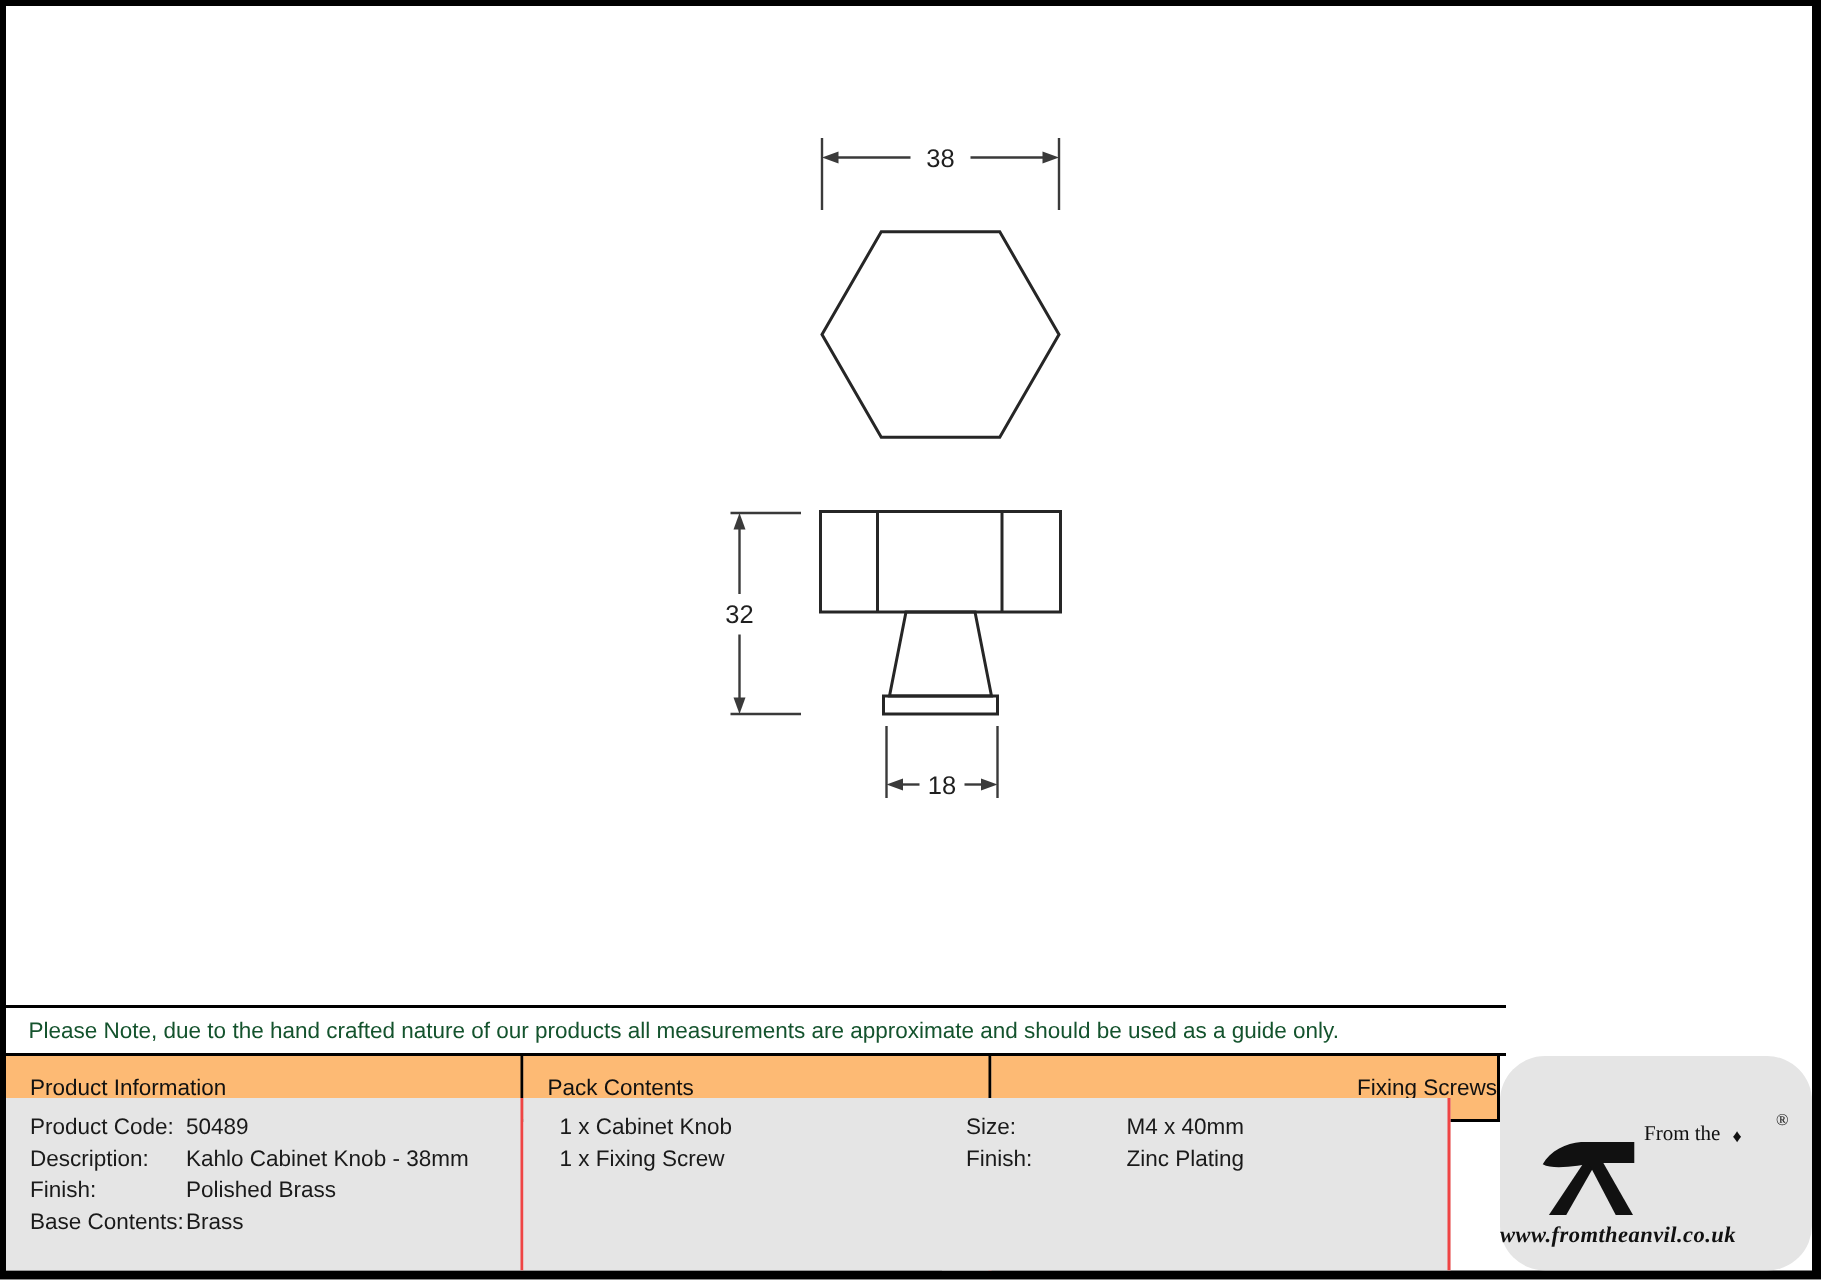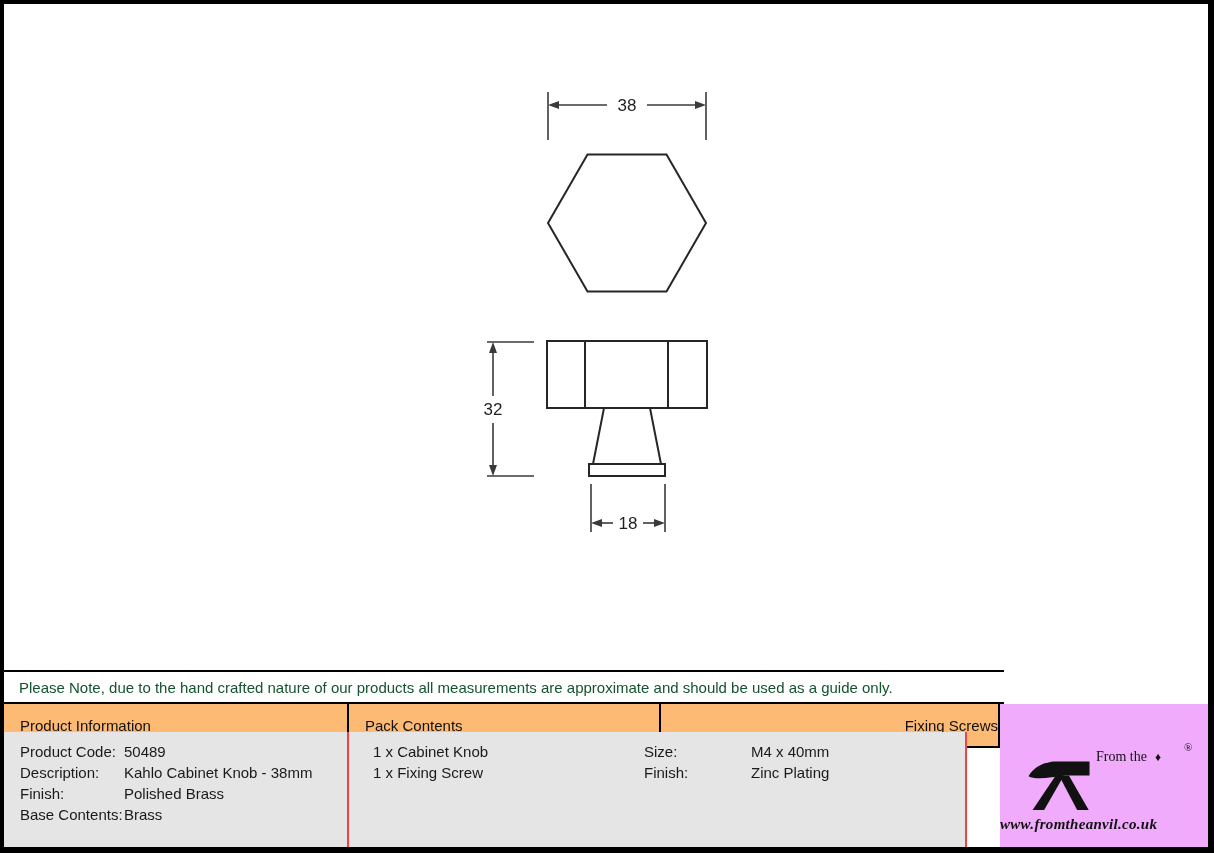--- a/index.html
+++ b/index.html
@@ -31,21 +31,21 @@
     border-right:2px solid #ef4444; background:#e5e5e5;
     padding-top:9px; font-size:15px; color:#1a1a1a;
   }
   .kv-row{ display:flex; line-height:21px; padding-left:16px; }
   .kv-label{ width:104px; flex:none; }
   .kv-label.fix{ width:107px; }
   .pc-item{ line-height:21px; padding-left:12px; }
 
   
   .logo-box{
-    position:absolute; left:996px; top:700px; width:208px; height:143px; background:#f0abfc;
+    position:absolute; left:996px; top:700px; width:208px; height:143px; background:#e5e5e5;border-radius:30px;
   }
   .wordmark{ position:absolute; left:26px; top:42px; width:164px; height:68px; }
   .anvil-svg{ position:absolute; left:0; top:7px; }
   .logo-from{ position:absolute; left:70px; top:3px; font-family:"Liberation Serif",serif; font-size:14px; color:#111; white-space:nowrap; }
   .logo-diamond{ position:absolute; left:129px; top:4px; font-size:12px; color:#111; }
   .logo-reg{ position:absolute; left:158px; top:-5px; font-family:"Liberation Serif",serif; font-size:11px; color:#111; }
   .logo-name{ position:absolute; left:62px; top:4px; font-family:"Liberation Serif",serif; font-size:52px; line-height:58px; color:#0d0d0d; letter-spacing:-1px; }
   .logo-url{ position:absolute; left:0; top:112px; width:100%; text-align:left;
     font-family:"Liberation Serif",serif; font-style:italic; font-weight:bold;
     font-size:15px; color:#111; letter-spacing:0.3px; white-space:nowrap; }

